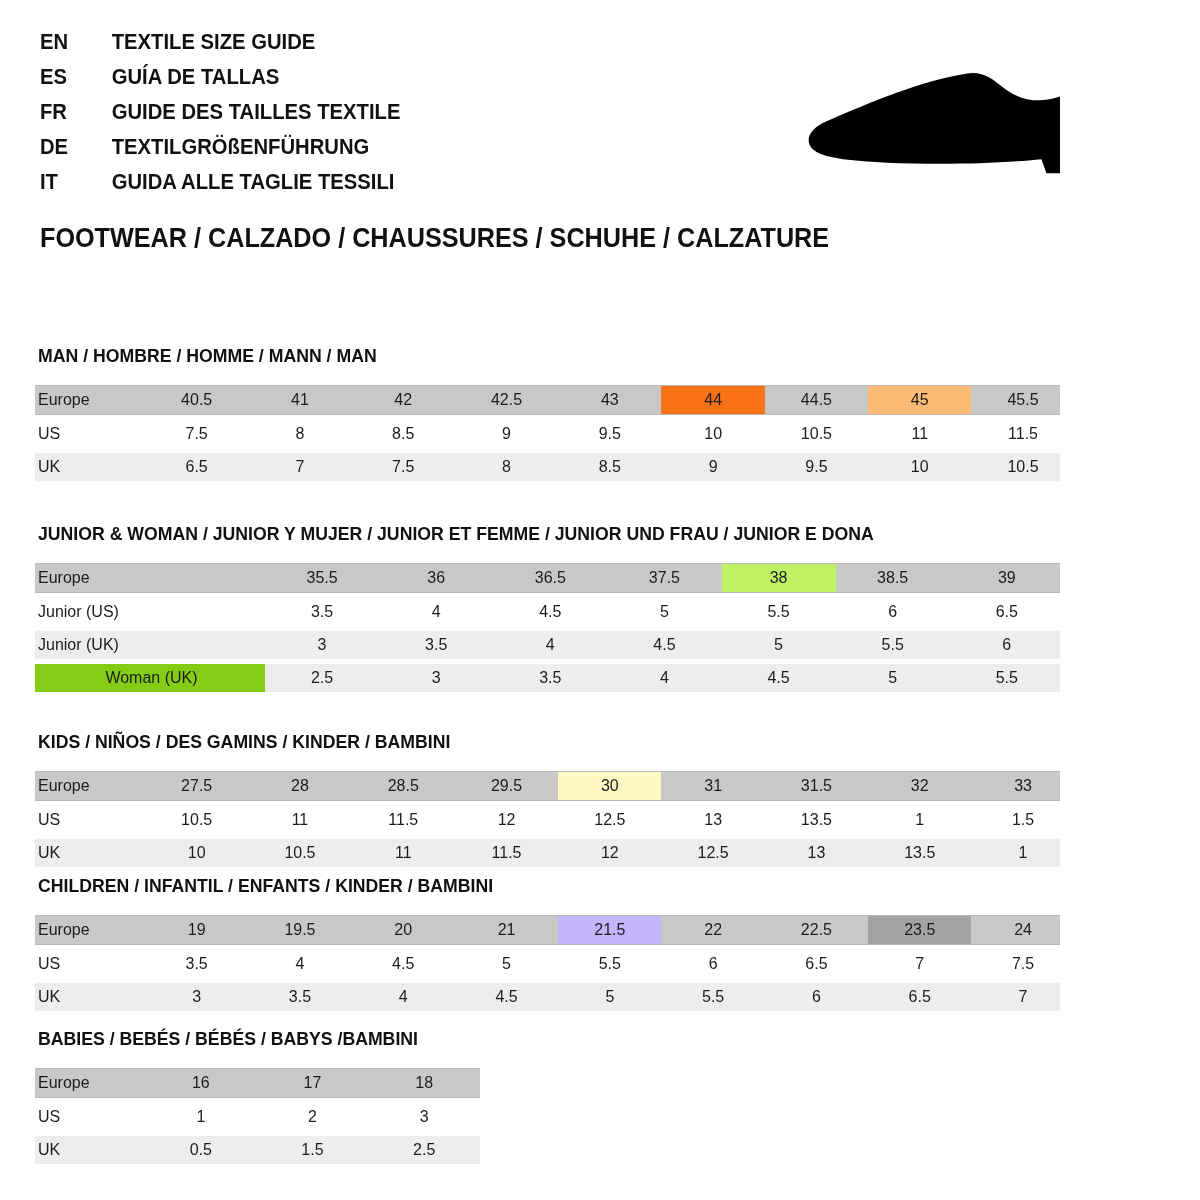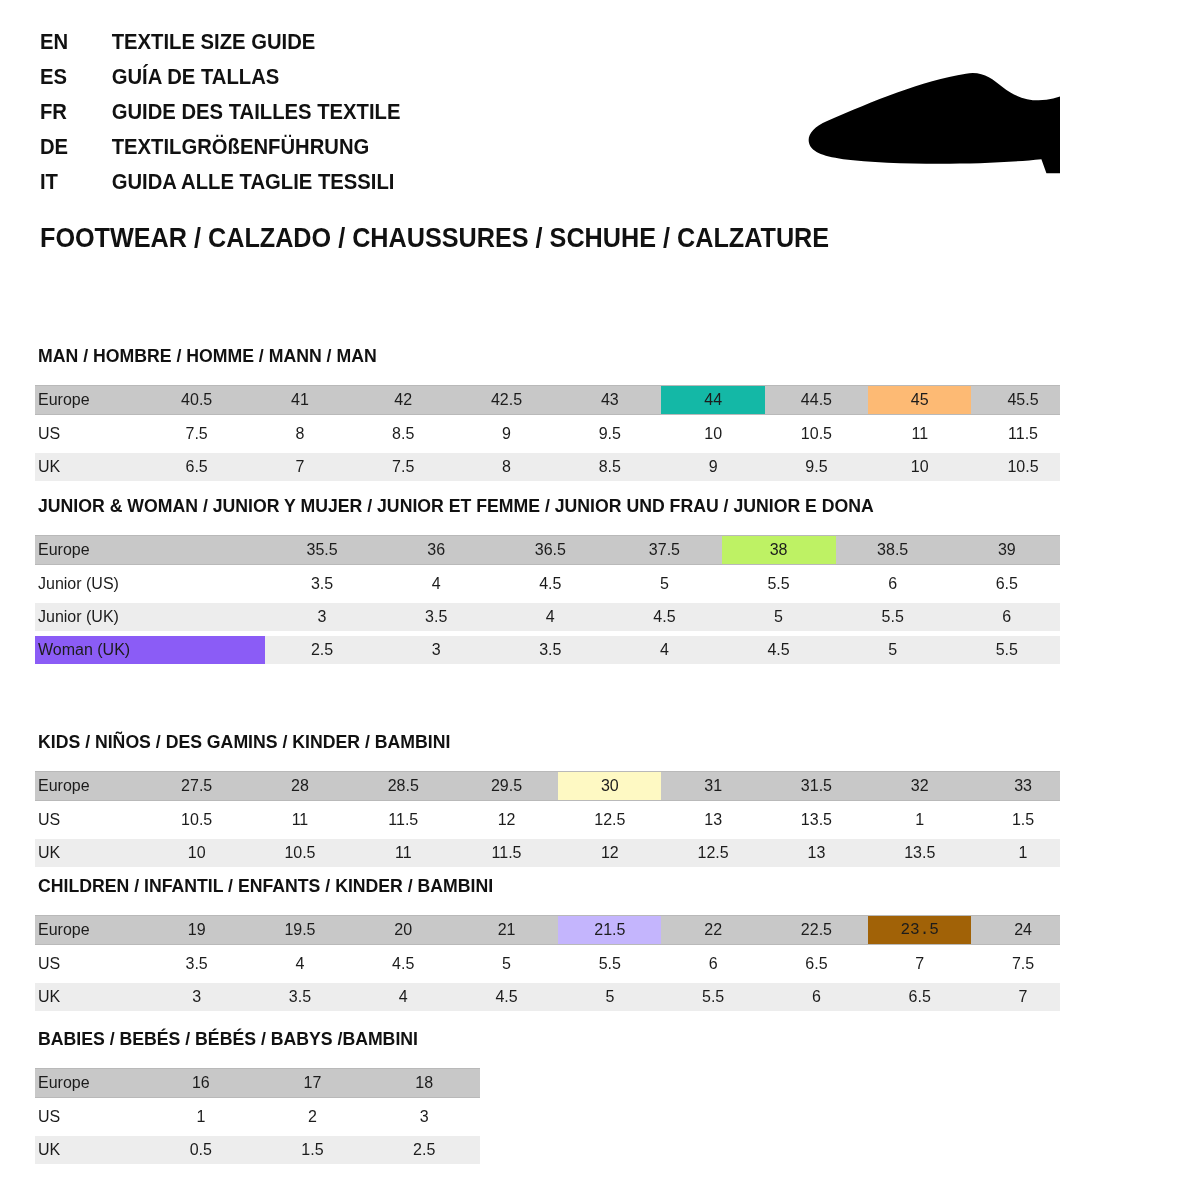--- a/index.html
+++ b/index.html
@@ -25,21 +25,21 @@
   
   .category-line{
     position:absolute;top:222px;left:40px;
     font-size:28px;font-weight:bold;color:#111;
     transform:scaleX(0.9);transform-origin:left top;
     white-space:nowrap;
   }
   
   .section{position:absolute;left:35px;width:1143px;}
   .sec-man{top:345px}
-  .sec-junior-woman{top:495px}
+  .sec-junior-woman{top:523px}
   .sec-kids{top:731px}
   .sec-children{top:875px}
   .sec-babies{top:1028px}
   .section h2{
     margin:0 0 13px 3px;
     font-size:19px;font-weight:bold;color:#111;
     transform:scaleX(0.93);transform-origin:left top;
     white-space:nowrap;
   }
   table.size-table{
@@ -113,21 +113,21 @@
             <col>
           </colgroup>
           <tbody>
             <tr class="row-gray">
               <td class="lbl" style="background: rgb(200, 200, 200);">Europe</td>
               <td class="val" style="background: rgb(200, 200, 200);">40.5</td>
               <td class="val" style="background: rgb(200, 200, 200);">41</td>
               <td class="val" style="background: rgb(200, 200, 200);">42</td>
               <td class="val" style="background: rgb(200, 200, 200);">42.5</td>
               <td class="val" style="background: rgb(200, 200, 200);">43</td>
-              <td class="val" style="background: #14b8a6;">44</td>
+              <td class="val" style="background: #f97316;">44</td>
               <td class="val" style="background: rgb(200, 200, 200);">44.5</td>
               <td class="val" style="background: #fdba74;">45</td>
               <td class="val" style="background: rgb(200, 200, 200);">45.5</td>
               <td class="val" style="background: rgb(200, 200, 200);">46</td>
             </tr>
             <tr class="row-white">
               <td class="lbl">US</td>
               <td class="val">7.5</td>
               <td class="val">8</td>
               <td class="val">8.5</td>
@@ -197,21 +197,21 @@
               <td class="val" style="background: rgb(237, 237, 237);">3</td>
               <td class="val" style="background: rgb(237, 237, 237);">3.5</td>
               <td class="val" style="background: rgb(237, 237, 237);">4</td>
               <td class="val" style="background: rgb(237, 237, 237);">4.5</td>
               <td class="val" style="background: rgb(237, 237, 237);">5</td>
               <td class="val" style="background: rgb(237, 237, 237);">5.5</td>
               <td class="val" style="background: rgb(237, 237, 237);">6</td>
               <td class="val" style="background: rgb(237, 237, 237);">6</td>
             </tr>
             <tr class="row-light">
-              <td class="lbl" style="background: #8b5cf6;">Woman (UK)</td>
+              <td class="lbl" style="background: #84cc16; text-align: center;">Woman (UK)</td>
               <td class="val" style="background: rgb(237, 237, 237);">2.5</td>
               <td class="val" style="background: rgb(237, 237, 237);">3</td>
               <td class="val" style="background: rgb(237, 237, 237);">3.5</td>
               <td class="val" style="background: rgb(237, 237, 237);">4</td>
               <td class="val" style="background: rgb(237, 237, 237);">4.5</td>
               <td class="val" style="background: rgb(237, 237, 237);">5</td>
               <td class="val" style="background: rgb(237, 237, 237);">5.5</td>
               <td class="val" style="background: rgb(237, 237, 237);">6</td>
             </tr>
           </tbody>
@@ -295,21 +295,21 @@
           <tbody>
             <tr class="row-gray">
               <td class="lbl" style="background: rgb(200, 200, 200);">Europe</td>
               <td class="val" style="background: rgb(200, 200, 200);">19</td>
               <td class="val" style="background: rgb(200, 200, 200);">19.5</td>
               <td class="val" style="background: rgb(200, 200, 200);">20</td>
               <td class="val" style="background: rgb(200, 200, 200);">21</td>
               <td class="val" style="background: #c4b5fd;">21.5</td>
               <td class="val" style="background: rgb(200, 200, 200);">22</td>
               <td class="val" style="background: rgb(200, 200, 200);">22.5</td>
-              <td class="val" style="background: #a16207; font-family: Liberation Mono, monospace;">23.5</td>
+              <td class="val" style="background: #a3a3a3;">23.5</td>
               <td class="val" style="background: rgb(200, 200, 200);">24</td>
               <td class="val" style="background: rgb(200, 200, 200);">25</td>
             </tr>
             <tr class="row-white">
               <td class="lbl">US</td>
               <td class="val">3.5</td>
               <td class="val">4</td>
               <td class="val">4.5</td>
               <td class="val">5</td>
               <td class="val">5.5</td>

